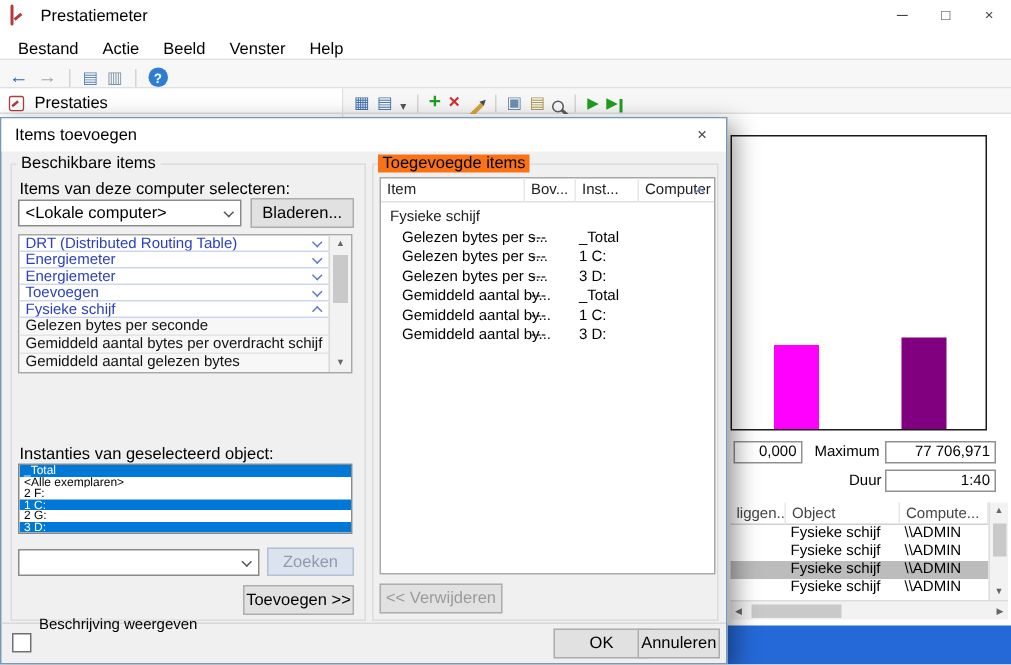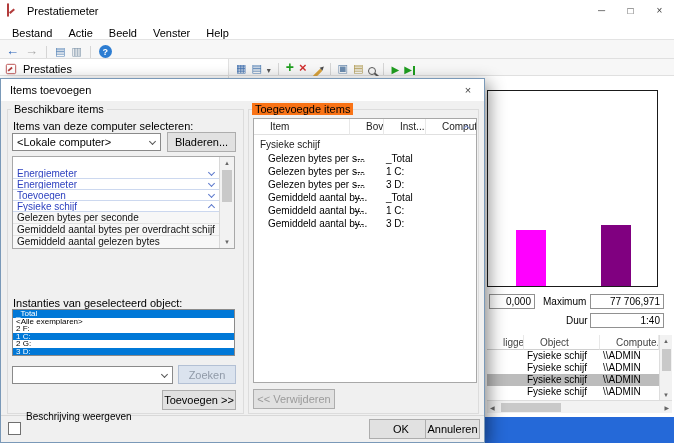--- a/index.html
+++ b/index.html
@@ -34,21 +34,21 @@
         font-weight:bold;display:flex;align-items:center;justify-content:center}
   .pencil{position:relative;width:11px;height:3px;background:#d9a33c;border-radius:1px;transform:rotate(-45deg)}
   .pencil::after{content:"";position:absolute;right:-4px;top:-1px;border-left:4px solid #4a4a4a;
         border-top:2px solid transparent;border-bottom:2px solid transparent}
   .mag{position:relative;width:8px;height:8px;border:1.5px solid #5a5a5a;border-radius:50%}
   .mag::after{content:"";position:absolute;width:5px;height:1.5px;background:#5a5a5a;right:-4px;bottom:-1px;transform:rotate(40deg)}
   .ckbox{position:absolute;width:13px;height:13px;background:#fff;border:1px solid #707070}
   .sbar{position:absolute;background:#f2f2f2}
   .sarrow{position:absolute;font-size:6px;color:#666;line-height:6px}
   .thumb{position:absolute;background:#c9c9c9}
-  .hcell{position:absolute;line-height:15px;padding-left:16px;border-right:1px solid #e8e8e8;
+  .hcell{position:absolute;line-height:15px;padding-left:4px;border-right:1px solid #e8e8e8;
          color:#222;font-size:10px;white-space:nowrap;overflow:hidden}
 </style>
 </head>
 <body>
 
 <div class="screen">
 
   <div class="ab" style="left:0;top:0;width:674px;height:22px;background:#fff">
     <span class="appico ab" style="left:7px;top:4px"></span>
     <span class="lbl" style="left:27px;top:0;line-height:22px">Prestatiemeter</span>
@@ -168,20 +168,24 @@
 
     <span class="lbl" style="left:12px;top:41px">Items van deze computer selecteren:</span>
 
     <div class="ab" style="left:11px;top:54px;width:149px;height:18px;background:#fff;border:1px solid #8a8a8a">
       <span class="lbl" style="left:4px;top:0;line-height:16px">&lt;Lokale computer&gt;</span>
       <span class="chev g ab" style="right:5px;top:5px"></span>
     </div>
     <div class="btn" style="left:166px;top:53px;width:69px;height:20px">Bladeren...</div>
 
     <div class="ab" style="left:11px;top:77px;width:223px;height:93px;background:#fff;border:1px solid #a8a8a8;overflow:hidden">
+      <div class="lrow" style="top:0;width:207px;height:11px;line-height:11px;font-size:10px;color:#2b3fbf;padding-left:4px;border-bottom:1px solid #ccd8ef">
+        <span>DRT (Distributed Routing Table)</span>
+        <span class="chev ab" style="right:6px;top:2px"></span>
+      </div>
       <div class="lrow" style="top:11px;width:207px;height:11px;line-height:11px;font-size:10px;color:#2b3fbf;padding-left:4px;border-bottom:1px solid #ccd8ef">
         <span>Energiemeter</span>
         <span class="chev ab" style="right:6px;top:2px"></span>
       </div>
       <div class="lrow" style="top:22px;width:207px;height:11px;line-height:11px;font-size:10px;color:#2b3fbf;padding-left:4px;border-bottom:1px solid #ccd8ef">
         <span>Energiemeter</span>
         <span class="chev ab" style="right:6px;top:2px"></span>
       </div>
       <div class="lrow" style="top:33px;width:207px;height:11px;line-height:11px;font-size:10px;color:#2b3fbf;padding-left:4px;border-bottom:1px solid #ccd8ef">
         <span>Toevoegen</span>

